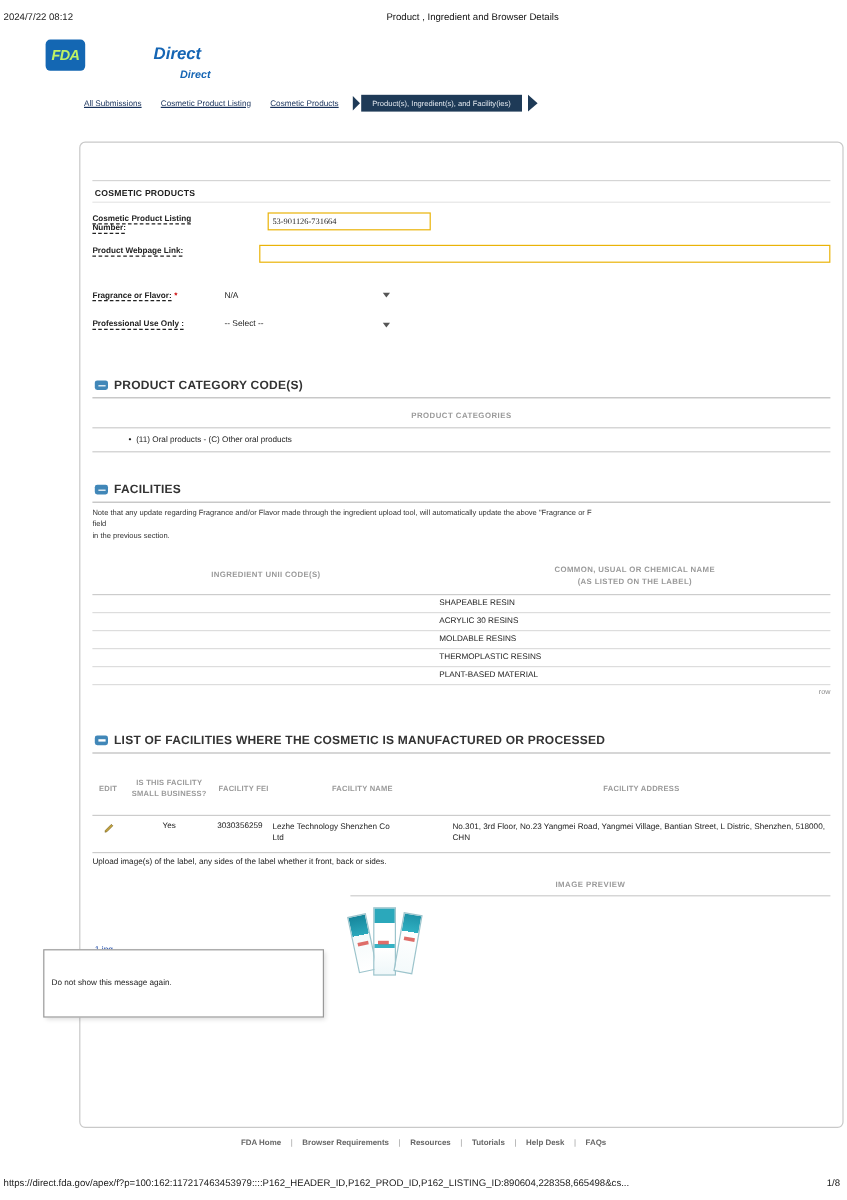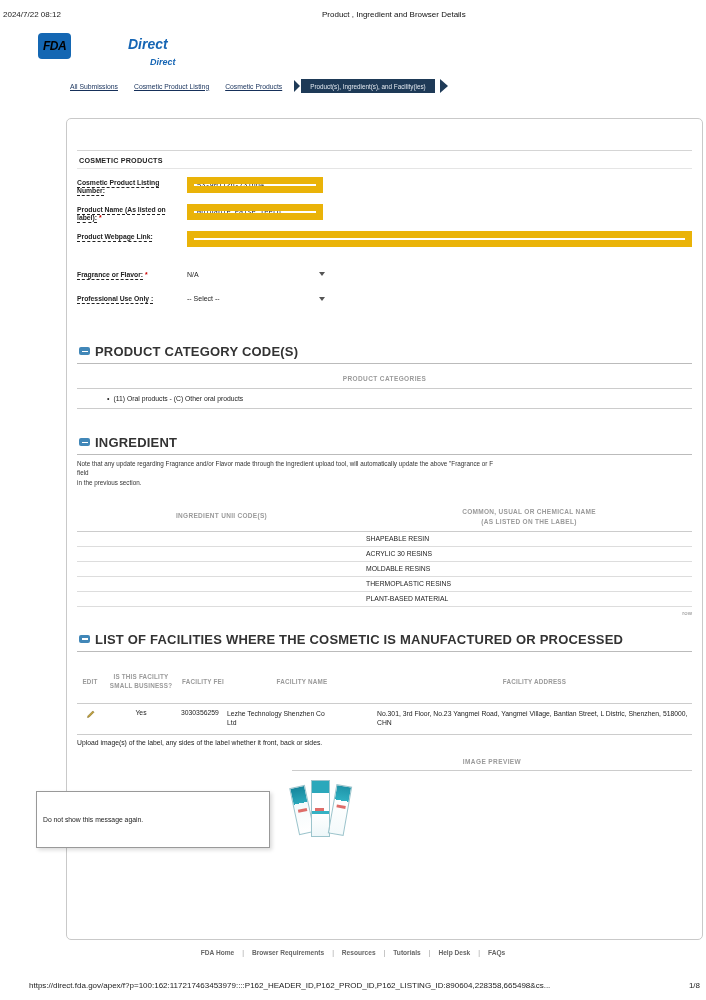--- a/index.html
+++ b/index.html
@@ -4,26 +4,26 @@
 <style>
   * { box-sizing: border-box; margin: 0; padding: 0; }
   html,body { background:#fff; }
   .page {
     position: relative; width: 706px; height: 1000px; background: #fff;
     font-family: "Liberation Sans", "DejaVu Sans", sans-serif; color:#222; overflow: hidden;
   }
   
   .print-ts { position:absolute; top:10px; left:3px; font-size:8px; color:#222; }
   .print-title { position:absolute; top:10px; left:322px; font-size:8px; color:#111; }
-  .print-url { position:absolute; top:981px; left:3px; font-size:8px; color:#222; white-space:nowrap; width:670px; overflow:hidden;margin-left:26px; }
+  .print-url { position:absolute; top:981px; left:3px; font-size:8px; color:#222; white-space:nowrap; width:670px; overflow:hidden; }
   .print-page { position:absolute; top:981px; right:6px; font-size:8px; color:#222; }
 
   
   .fda-logo { position:absolute; left:38px; top:33px; width:33px; height:26px; background:#1467b3;
-    border-radius:4px; color:#000000; display:flex; align-items:center; justify-content:center;
+    border-radius:4px; color:#bef264; display:flex; align-items:center; justify-content:center;
     font-weight:bold; font-style:italic; font-size:12px; letter-spacing:-0.5px; }
   .brand-primary { position:absolute; left:128px; top:36px; font-size:14px; font-style:italic; font-weight:bold; color:#1565b4; }
   .brand-secondary { position:absolute; left:150px; top:57px; font-size:9px; font-style:italic; font-weight:bold; color:#1565b4; }
 
   
   .nav { position:absolute; left:70px; top:79px; display:flex; align-items:center; gap:16px; }
   .nav-link { font-size:6.8px; color:#16305a; text-decoration:underline; cursor:pointer; white-space:nowrap; }
   .tab-wrap { display:flex; align-items:center; margin-left:-4px; }
   .tri { width:0; height:0; border-top:6px solid transparent; border-bottom:6px solid transparent; border-left:6px solid #1e3a57; }
   .tri.big { border-top-width:7px; border-bottom-width:7px; border-left-width:8px; margin-left:5px; }
@@ -36,31 +36,31 @@
   .cp-header { margin-top:31px; border-top:1px solid #d5d5d5; border-bottom:1px solid #e5e5e5;
     padding:5px 2px 3px; font-size:7.2px; font-weight:bold; color:#222; letter-spacing:.2px; }
 
   .form { margin-top:8px; }
   .form-row { display:flex; align-items:flex-start; margin-bottom:8px; }
   .form-row.sel1 { margin-top:22px; }
   .form-row.sel2 { margin-top:14px; }
   .form-label { width:110px; font-size:6.8px; font-weight:bold; color:#222; line-height:1.25; padding-top:2px; }
   .lbl { text-decoration:underline; text-decoration-style:dashed; text-underline-offset:1.5px; text-decoration-thickness:0.5px; }
   .req { color:#c00; margin-left:2px; font-weight:bold; }
-  .input { height:15px; border:7px solid #eab308; font-size:7px; padding:1px 3px; color:#222;
-    font-family:Liberation Mono, monospace; background:#fff; }
+  .input { height:15px; border:1px solid #eab308; font-size:7px; padding:1px 3px; color:#222;
+    font-family:Liberation Serif, serif; background:#fff;margin-left:36px; }
   .w136 { width:136px; } .w505 { width:505px; }
   .select { width:138px; display:flex; align-items:center; justify-content:space-between;
     font-size:7px; color:#222; padding-top:2px; cursor:pointer; }
   .chev { width:0; height:0; border-left:3px solid transparent; border-right:3px solid transparent; border-top:4px solid #555; }
 
   .section-header { display:flex; align-items:center; gap:5px; border-bottom:1px solid #bbb;
     padding:4px 0 4px 2px; }
-  .sh-pcc { margin-top:36px; } .sh-ing { margin-top:22px; } .sh-fac { margin-top:12px; } .sh-img { margin-top:22px; }
-  .section-title { font-size:13px; font-weight:bold; color:#333; letter-spacing:.2px; }
+  .sh-pcc { margin-top:36px; } .sh-ing { margin-top:22px; } .sh-fac { margin-top:28px; } .sh-img { margin-top:22px; }
+  .section-title { font-size:10px; font-weight:bold; color:#333; letter-spacing:.2px; }
   .minus-icon { width:11px; height:8px; background:#4187b8; border-radius:2px; position:relative; cursor:pointer; flex:none; }
   .minus-icon::after { content:""; position:absolute; left:2.5px; top:3.2px; width:6px; height:1.6px; background:#fff; }
 
   .pc-header { margin-top:4px; text-align:center; font-size:6.5px; font-weight:bold; color:#9a9a9a;
     letter-spacing:.4px; padding:7px 0 6px; border-bottom:1px solid #ccc; }
   .pc-row { display:flex; align-items:center; gap:4px; font-size:6.8px; color:#222;
     padding:6px 0 6px 30px; border-bottom:1px solid #ccc; }
   .bullet { font-size:7px; color:#222; }
 
   .note { margin-top:4px; font-size:6.3px; color:#333; line-height:1.5; }
@@ -148,26 +148,20 @@
     <div class="cp-header">COSMETIC PRODUCTS</div>
 
     <div class="form">
       <div class="form-row">
         <div class="form-label">
           <span class="lbl">Cosmetic Product Listing Number:</span>
         </div>
         <input class="input w136" value="53-901126-731664" style="">
       </div>
 
-      <div class="form-row">
-        <div class="form-label">
-          <span class="lbl">Product Name (As listed on label):</span><span class="req">*</span>
-        </div>
-        <input class="input w136" value="Moldable False Teeth" style="">
-      </div>
 
       <div class="form-row">
         <div class="form-label">
           <span class="lbl">Product Webpage Link:</span>
         </div>
         <input class="input w505" value="" style="">
       </div>
 
       <div class="form-row sel1">
         <div class="form-label">
@@ -195,21 +189,21 @@
       <span class="section-title">PRODUCT CATEGORY CODE(S)</span>
     </div>
     <div class="pc-header">PRODUCT CATEGORIES</div>
     <div class="pc-row">
       <span class="bullet">•</span>
       <span>(11) Oral products - (C) Other oral products</span>
     </div>
 
     <div class="section-header sh-ing">
       <span class="minus-icon"></span>
-      <span class="section-title">INGREDIENT</span>
+      <span class="section-title">FACILITIES</span>
     </div>
     <div class="note">
       <div>Note that any update regarding Fragrance and/or Flavor made through the ingredient upload tool, will automatically update the above "Fragrance or F</div>
       <div>field</div>
       <div>in the previous section.</div>
     </div>
 
     <div class="ing-table">
       <div class="ing-head">
         <div class="ing-c1">INGREDIENT UNII CODE(S)</div>

